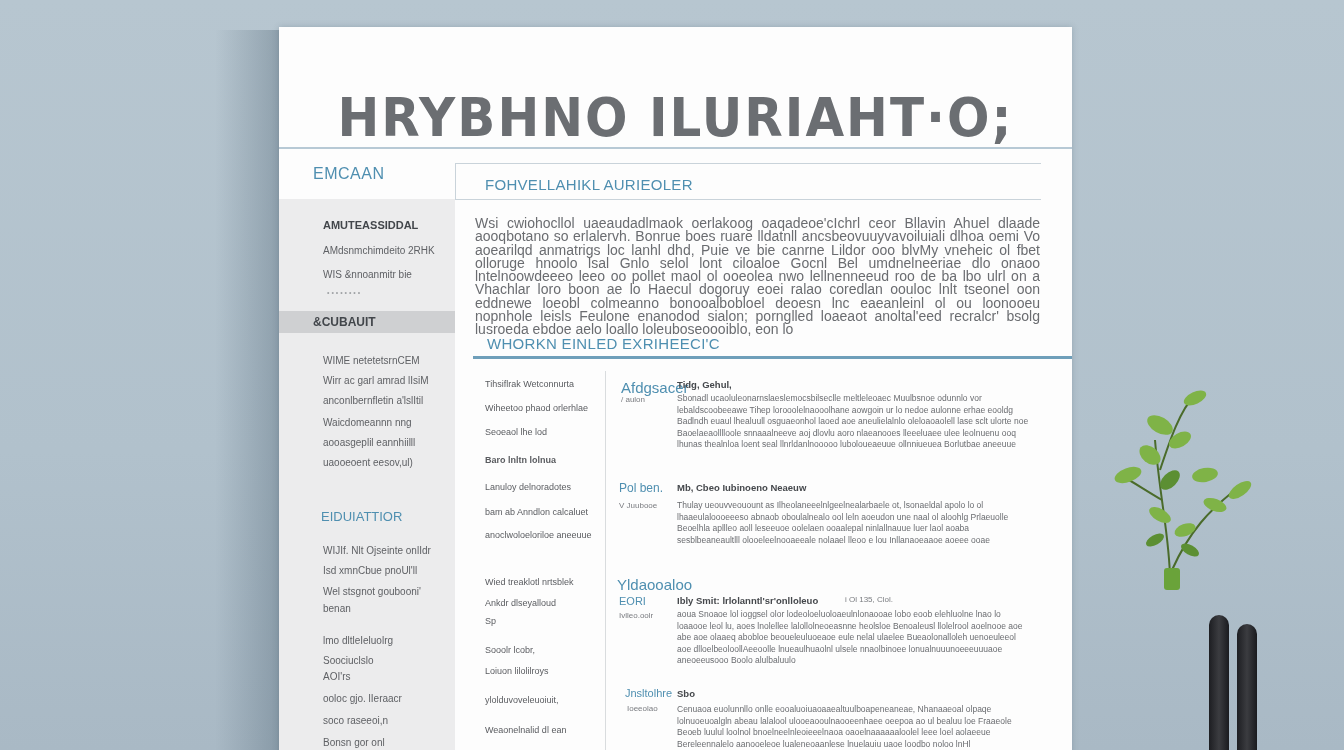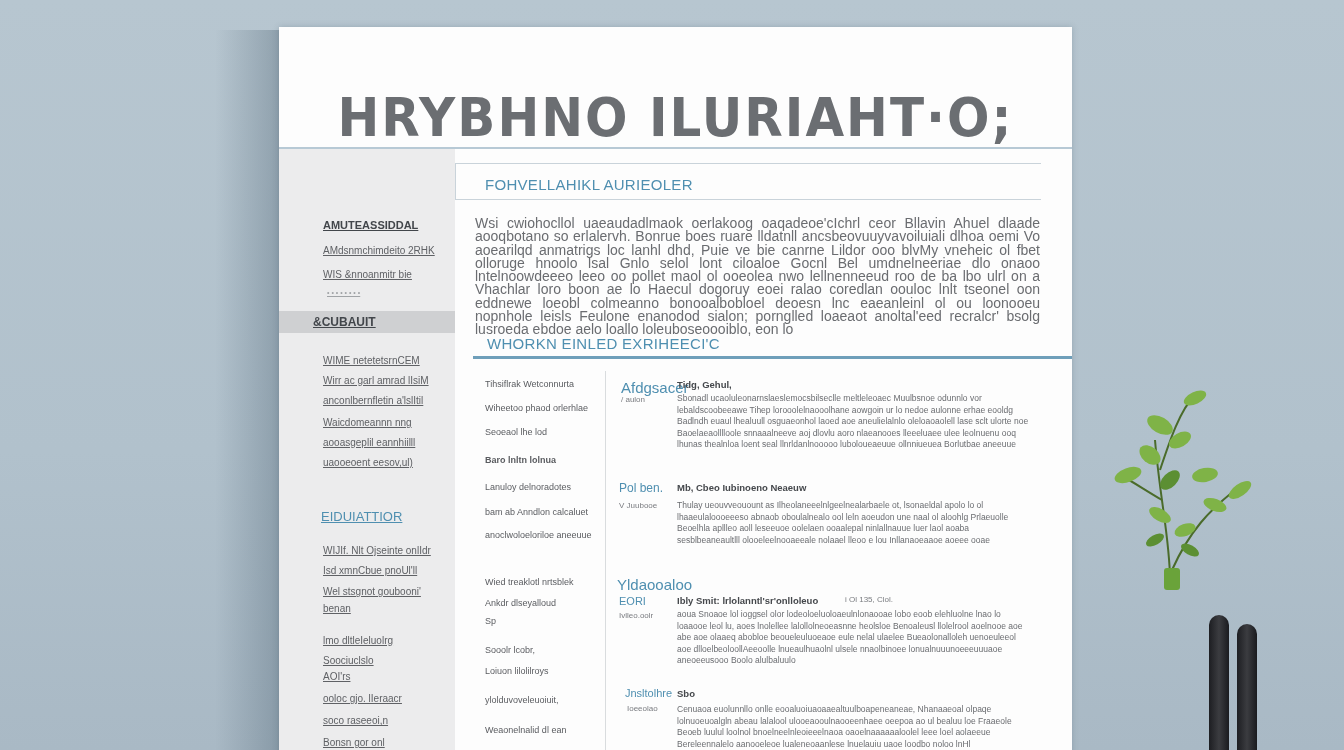--- a/index.html
+++ b/index.html
@@ -11,21 +11,21 @@
   .paper{position:absolute;left:279px;top:27px;width:793px;height:740px;background:#fdfdfd;
     box-shadow:0 0 6px rgba(60,80,95,.25);overflow:hidden;}
   .hdr{height:120px;display:flex;align-items:flex-end;justify-content:center;
     border-bottom:2px solid #b7c9d5;}
   .title{font-family:"DejaVu Sans",sans-serif;font-weight:bold;font-size:50px;color:#6b6e72;
     letter-spacing:2px;transform:scaleY(1.08);}
   .side{position:absolute;left:0;top:122px;width:176px;height:620px;background:#ececed;}
   .side .cap{height:50px;background:#fdfdfd;display:flex;align-items:center;padding-left:34px;
     color:#4f8fb0;font-size:16px;letter-spacing:.5px;}
   .side .sub{position:absolute;left:0;width:176px;height:22px;background:#cfd0d2;}
-  .st{position:absolute;font-size:10px;color:#5f6165;white-space:nowrap;text-decoration:underline;}
+  .st{position:absolute;font-size:10px;color:#5f6165;white-space:nowrap;}
   .st.b{font-weight:bold;color:#42464b;font-size:11px;}
   .st.h{color:#4f8fb0;font-size:13px;}
   .main{position:absolute;left:176px;top:122px;width:617px;height:620px;}
   .sechead{position:absolute;color:#4f8fb0;font-size:15px;letter-spacing:.3px;white-space:nowrap;}
   .line{position:absolute;background:#c9d3da;height:1px;}
   .bline{position:absolute;background:#6f9fba;height:3px;}
   .para{position:absolute;left:20px;width:565px;font-size:14px;line-height:13.3px;color:#6a6c70;
     text-align:justify;}
   .col1{position:absolute;left:30px;font-size:9px;color:#5a5c60;white-space:nowrap;}
   .vdiv{position:absolute;left:150px;top:222px;width:1px;height:400px;background:#d9dcde;}
@@ -40,20 +40,21 @@
 <body>
 
 <div class="shadow"></div>
 
 <div class="paper">
   <div class="hdr">
     <div class="title">HRYBHNO ILURIAHT·O;</div>
   </div>
 
   <div class="side">
+    <div class="cap">EMCAAN</div>
     <div class="st b" style="left:44px;top:70px;">AMUTEASSIDDAL</div>
     <div class="st" style="left:44px;top:96px;">AMdsnmchimdeito 2RHK</div>
     <div class="st" style="left:44px;top:120px;">WIS &amp;nnoanmitr bie</div>
     <div class="st" style="left:48px;top:140px;font-size:7px;color:#a0a3a6;">• • • • • • • •</div>
 
     <div class="sub" style="top:162px;"></div>
     <div class="st b" style="left:34px;top:166px;font-size:12px;">&amp;CUBAUIT</div>
 
     <div class="st" style="left:44px;top:206px;">WIME netetetsrnCEM</div>
     <div class="st" style="left:44px;top:226px;">Wirr ac garl amrad lIsiM</div>

